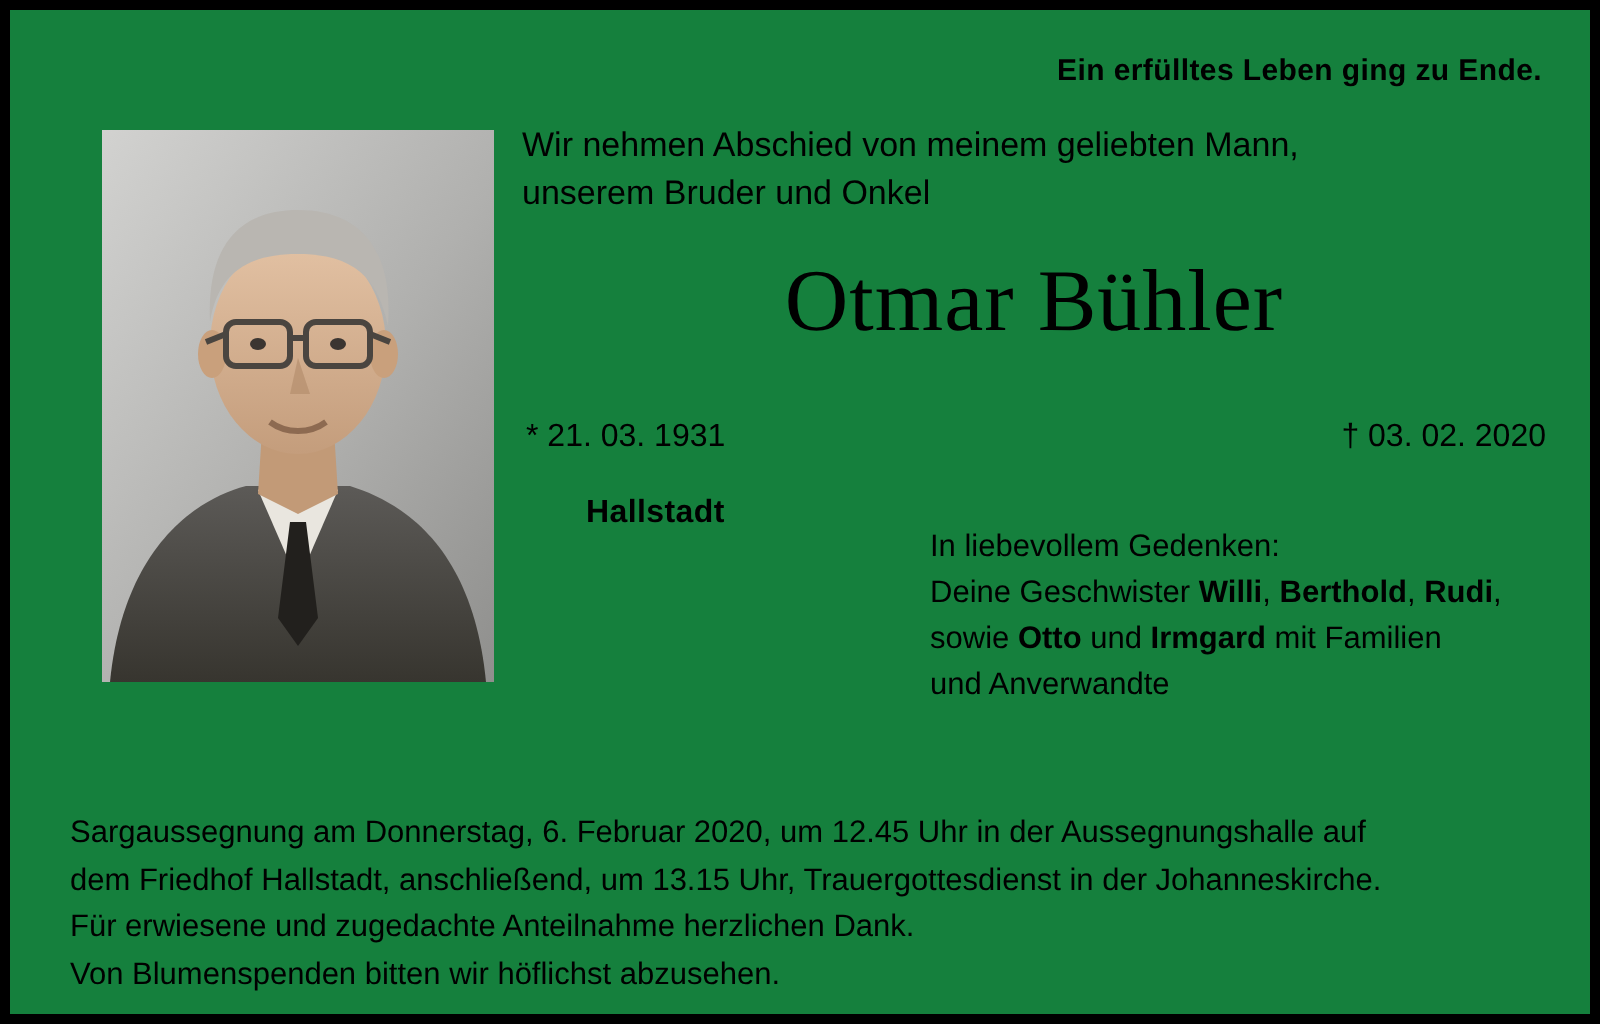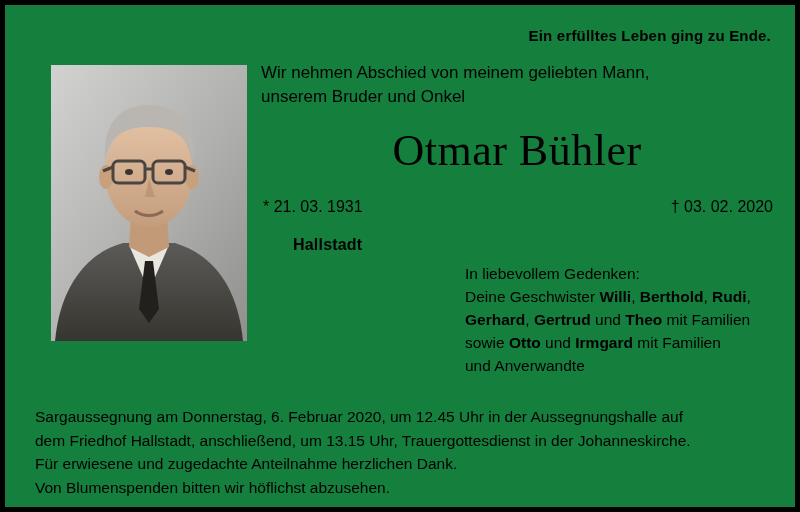--- a/index.html
+++ b/index.html
@@ -69,21 +69,21 @@
   .name {
     margin-top: 18px;
     text-align: center;
     font-size: 44px;
     line-height: 1.1;
     letter-spacing: 0.5px;
     font-weight: 400;
     font-family: Liberation Serif, serif;
   }
   .dates {
-    margin-top: 22px;
+    margin-top: 34px;
     position: relative;
     height: 22px;
     font-size: 16px;
   }
   .dates .birth { position: absolute; left: 2px; top: 0; }
   .dates .death { position: absolute; right: 0; top: 0; }
   .place {
     margin-top: 16px;
     font-size: 16px;
     font-weight: bold;
@@ -182,23 +182,20 @@
       </div>
       <div class="place">Hallstadt</div>
     </div>
 
     <div class="mourners">
       <div class="line">In liebevollem Gedenken:</div>
       <div class="line">
         <span>Deine Geschwister </span><b>Willi</b><span>, </span><b>Berthold</b><span>, </span><b>Rudi</b><span>,</span>
       </div>
       <div class="line">
-        <span></span><b>Gerhard</b><span>, </span><b>Gertrud</b><span> und </span><b>Theo</b><span> mit Familien</span>
-      </div>
-      <div class="line">
         <span>sowie </span><b>Otto</b><span> und </span><b>Irmgard</b><span> mit Familien</span>
       </div>
       <div class="line">und Anverwandte</div>
     </div>
 
     <div class="footer">
       <p>Sargaussegnung am Donnerstag, 6. Februar 2020, um 12.45 Uhr in der Aussegnungshalle auf</p>
       <p>dem Friedhof Hallstadt, anschließend, um 13.15 Uhr, Trauergottesdienst in der Johanneskirche.</p>
       <p>Für erwiesene und zugedachte Anteilnahme herzlichen Dank.</p>
       <p>Von Blumenspenden bitten wir höflichst abzusehen.</p>

